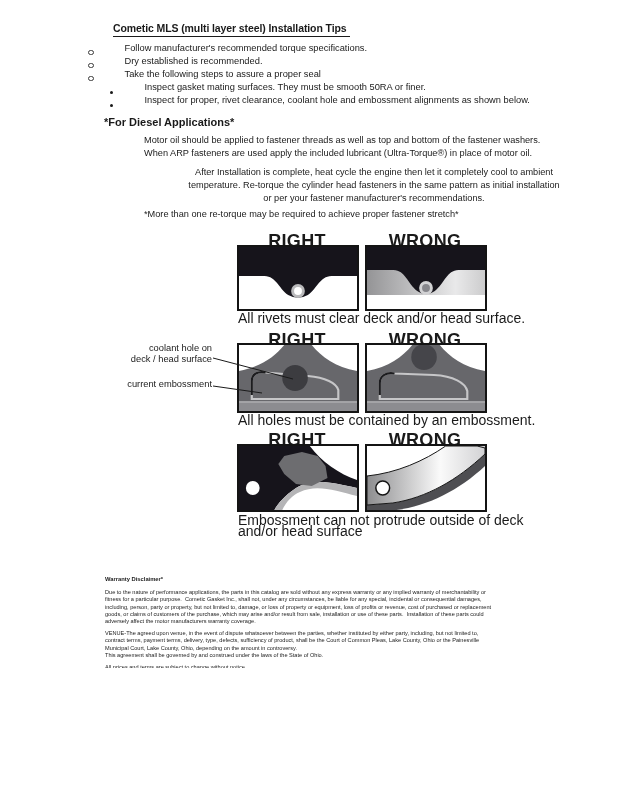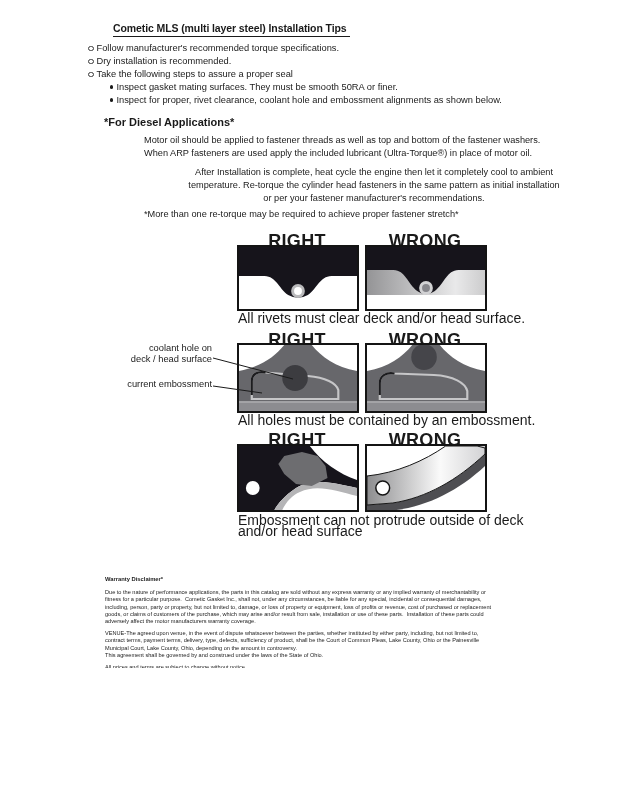--- a/index.html
+++ b/index.html
@@ -6,21 +6,21 @@
   .page {
     position:relative; width:618px; height:668px; background:#ffffff;
     font-family:"Liberation Sans","DejaVu Sans",sans-serif; color:#1a1a1a; overflow:hidden;
   }
   .title {
     position:absolute; left:113px; top:22px;
     font-size:10.5px; font-weight:bold; letter-spacing:-0.1px;
     border-bottom:1.6px solid #1a1a1a; padding:0 3px 1.5px 0;
   }
   .bullets { position:absolute; left:88px; top:42px; font-size:9.3px; line-height:13px; }
-  .bullet-row { display:flex; align-items:flex-start; }
+  .bullet-row { display:flex; align-items:flex-end;gap:28px; }
   .ring { width:3.5px; height:3.5px; border:1px solid #3a3a3a; border-radius:50%; margin:3.6px 3px 0 0; flex:none; }
   .sub { margin-left:22px; }
   .dot { width:3.4px; height:3.4px; background:#1a1a1a; border-radius:50%; margin:4.4px 3px 0 0; flex:none; }
 
   .diesel-head { position:absolute; left:104px; top:116px; font-size:11px; font-weight:bold; }
   .body-para { position:absolute; left:104px; width:460px; font-size:9.2px; line-height:13px; white-space:pre-wrap;margin-left:40px; }
   #para1 { top:134px; }
   #para2 { top:166px;text-align:center; }
   #retorque-note { top:208px; }
 
@@ -47,21 +47,21 @@
 
   <div class="title">Cometic MLS (multi layer steel) Installation Tips</div>
 
   <div class="bullets">
     <div class="bullet-row">
       <span class="ring"></span>
       <span>Follow manufacturer's recommended torque specifications.</span>
     </div>
     <div class="bullet-row">
       <span class="ring"></span>
-      <span>Dry installation is recommended.</span>
+      <span>Dry established is recommended.</span>
     </div>
     <div class="bullet-row">
       <span class="ring"></span>
       <span>Take the following steps to assure a proper seal</span>
     </div>
     <div class="bullet-row sub">
       <span class="dot"></span>
       <span>Inspect gasket mating surfaces.  They must be smooth 50RA or finer.</span>
     </div>
     <div class="bullet-row sub">

